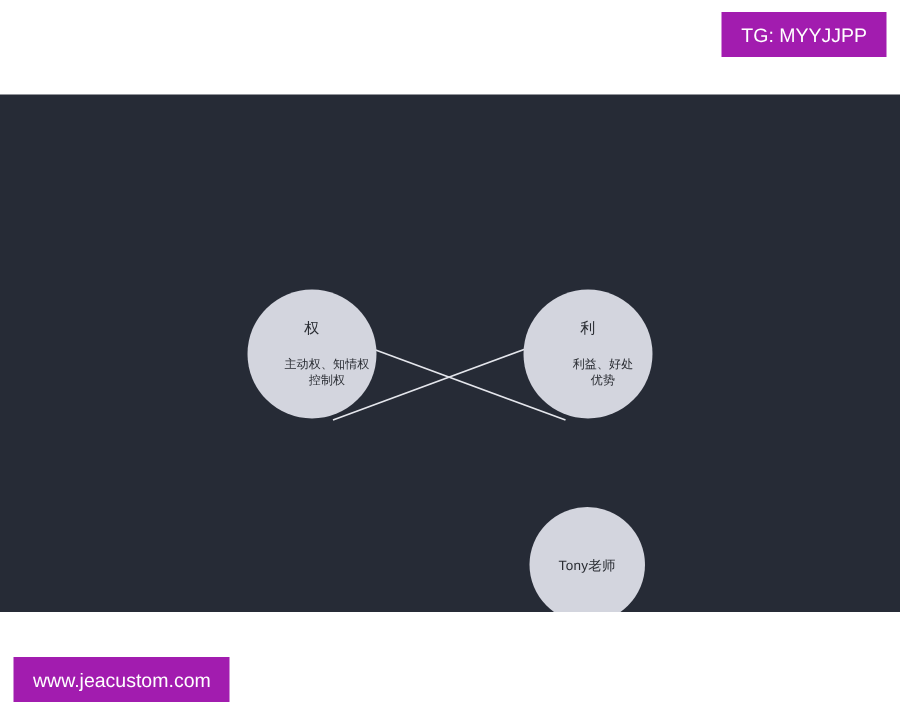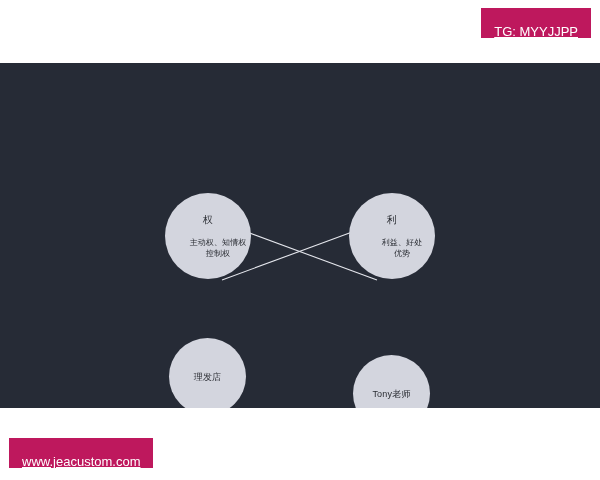--- a/index.html
+++ b/index.html
@@ -76,34 +76,33 @@
   }
   .node-label-only {
     font-size: 9px;
     line-height: 12px;
     letter-spacing: 0.2px;
   }
   
   #node-power   { left: 165px; top: 130px; }
   #node-benefit { left: 349px; top: 130px; }
   #node-shop    { left: 169px; top: 275px; }
-  #node-tony    { left: 353px; top: 292px; }
+  #node-tony    { left: 353px; top: 275px; }
 
   
   .badge {
     position: absolute;
-    background: #be185d;
+    background: #a21caf;
     color: #ffffff;
     font-size: 13px;
     line-height: 1;
     display: flex;
-    align-items: flex-end;
+    align-items: center;
     z-index: 10;
     white-space: nowrap;
-    text-decoration: underline;
   }
   #badge-tg {
     right: 9px;
     top: 8px;
     height: 30px;
     padding: 0 13px;
   }
   #badge-site {
     left: 9px;
     bottom: 12px;
@@ -139,23 +138,20 @@
       <div class="node-sub">主动权、知情权
 控制权</div>
     </div>
 
     <div class="node top" id="node-benefit">
       <div class="node-title">利</div>
       <div class="node-sub">利益、好处
 优势</div>
     </div>
 
-    <div class="node bottom" id="node-shop">
-      <div class="node-label-only">理发店</div>
-    </div>
 
     <div class="node bottom" id="node-tony">
       <div class="node-label-only">Tony老师</div>
     </div>
 
   </div>
 
   <div class="badge" id="badge-tg">
     <span>TG: MYYJJPP</span>
   </div>

